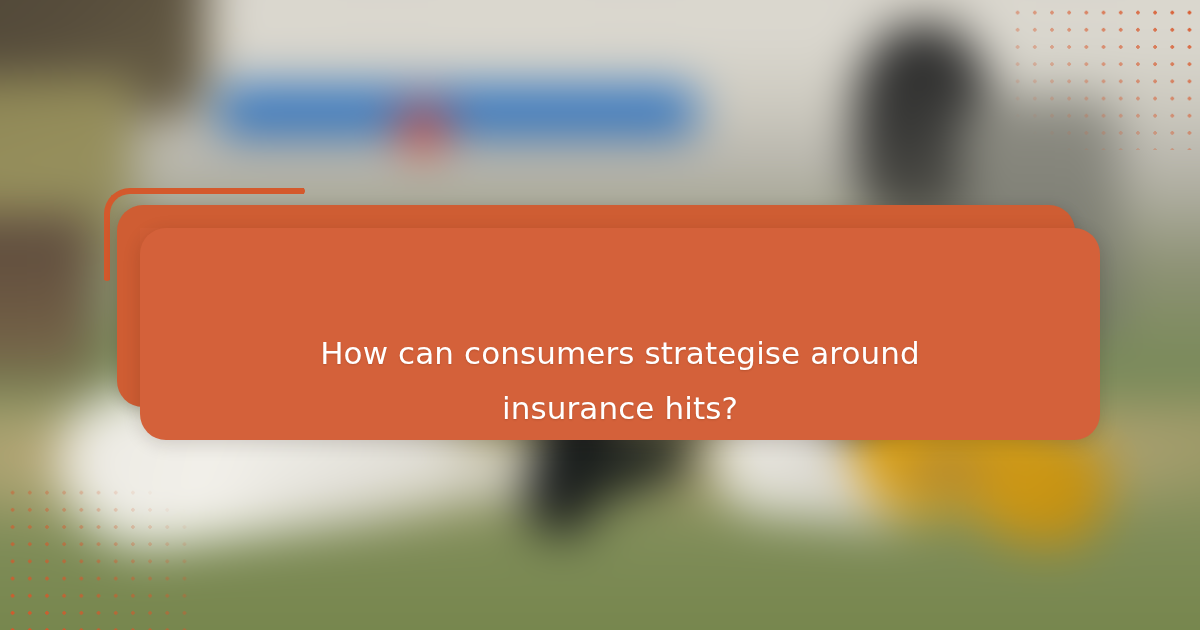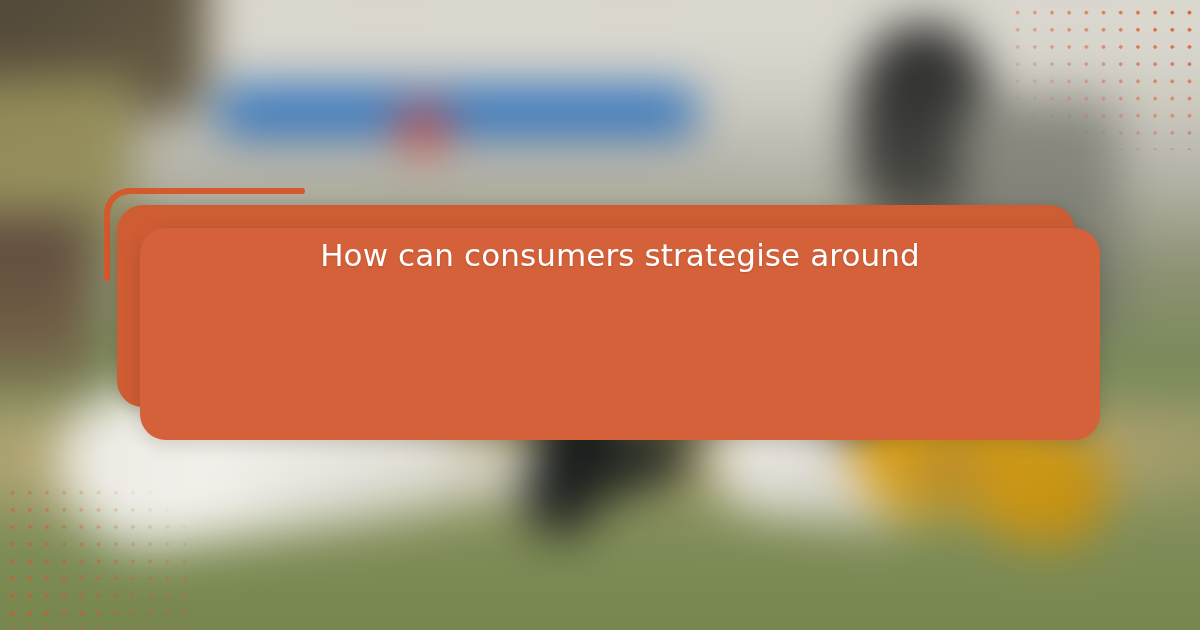--- a/index.html
+++ b/index.html
@@ -236,21 +236,21 @@
     border-radius:26px;
     box-shadow:0 3px 14px rgba(40,20,10,.18);
   }
   .card-front {
     position:absolute;
     left:140px; top:228px;
     width:960px; height:212px;
     background:#d4613a;
     border-radius:26px;
     display:flex;
-    align-items:flex-start;
+    align-items:flex-end;
     justify-content:center;
     box-shadow:0 4px 18px rgba(40,20,10,.16);
   }
   
   .card-union {
     position:absolute;
     left:140px; top:228px;
     width:935px; height:179px;
     background:#d25f36;
   }
@@ -307,16 +307,17 @@
   <div class="outline-frame">
     <span class="outline-cap-h"></span>
     <span class="outline-cap-v"></span>
   </div>
 
   <div class="card-back"></div>
   <div class="card-union"></div>
   <div class="card-front">
     <div class="headline">
       <span>How can consumers strategise around</span><br>
+      <span>insurance hits?</span>
     </div>
   </div>
 
 </div>
 
 </body></html>

